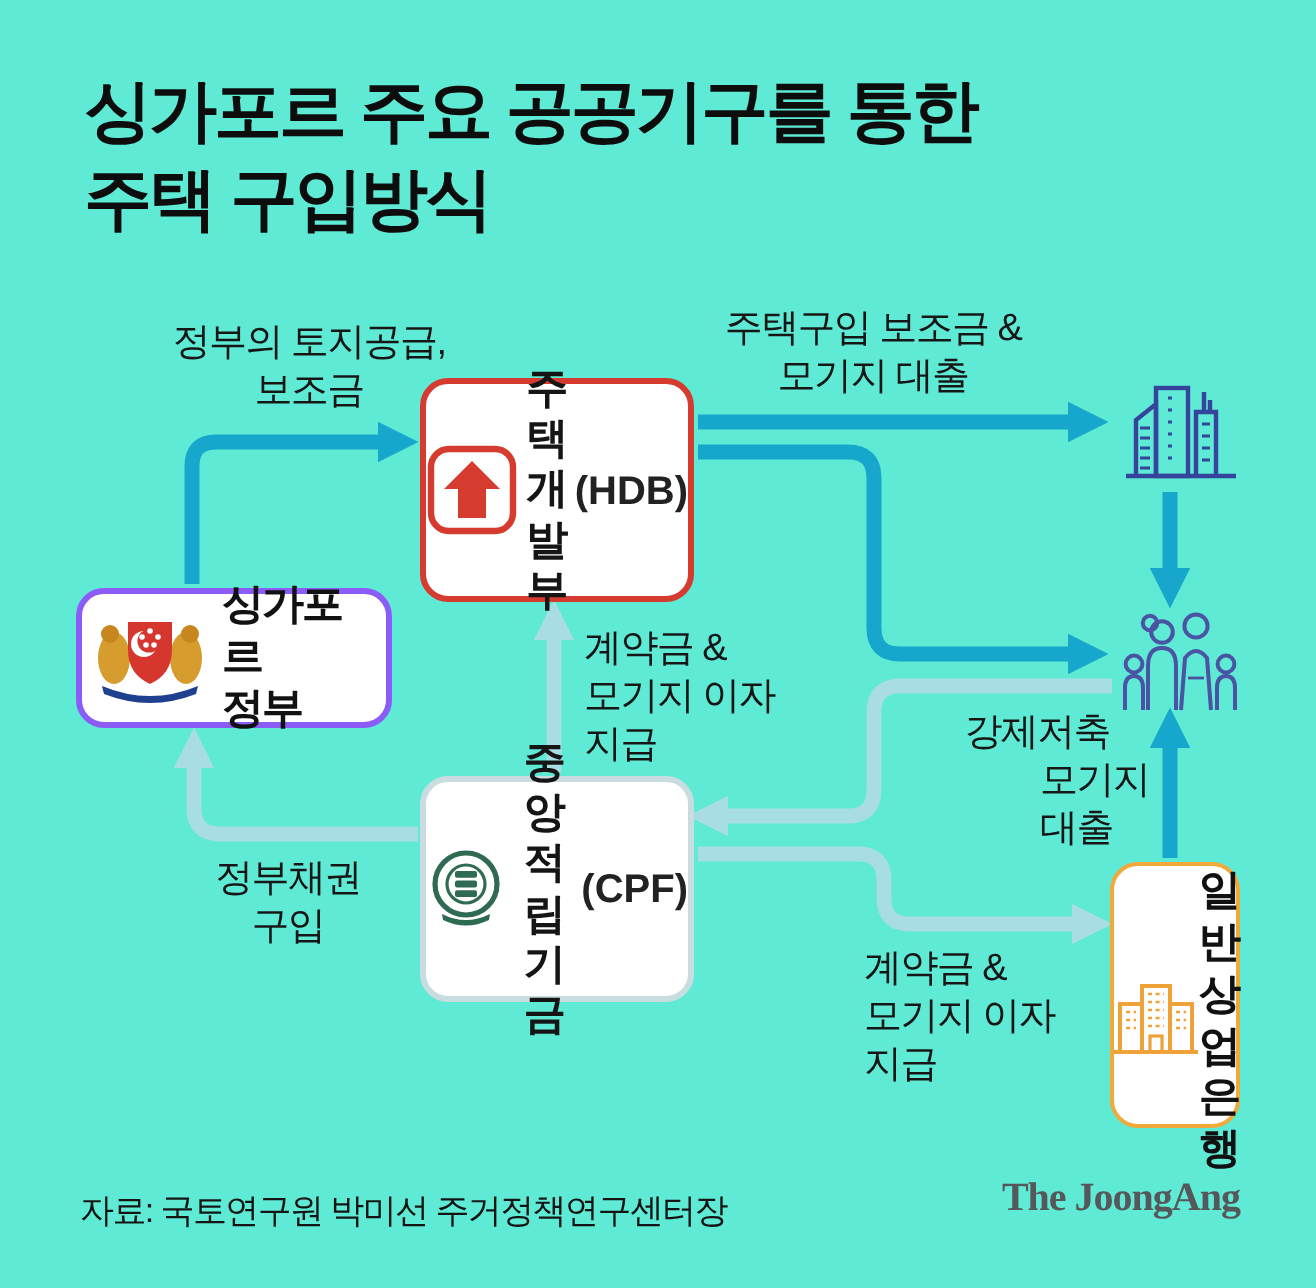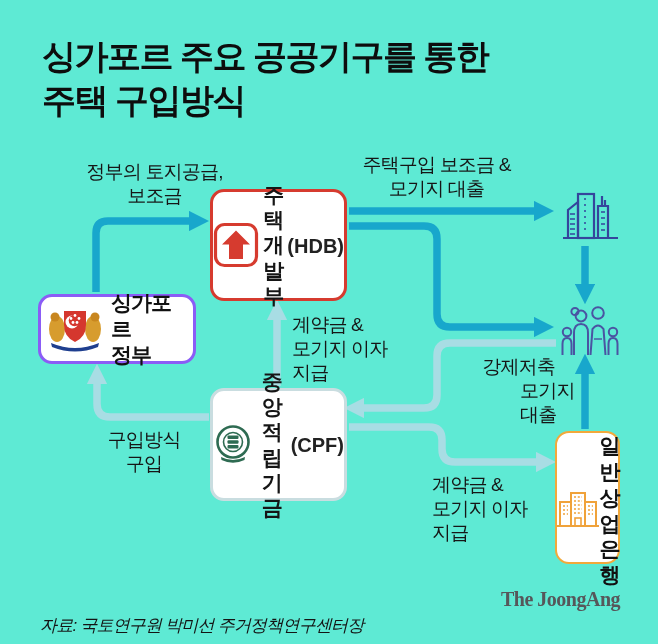--- a/index.html
+++ b/index.html
@@ -103,26 +103,25 @@
   }
   .lbl-land     { left: 67px;  top: 160px; width: 175px; text-align: center; }
   .lbl-subsidy  { left: 354px; top: 153px; width: 165px; text-align: center; }
   .lbl-dp-hdb   { left: 292px; top: 313px; width: 120px; text-align: left; }
   .lbl-forced   { left: 455px; top: 355px; width: 100px; text-align: right; }
   .lbl-mortgage { left: 520px; top: 379px; width: 58px;  }
   .lbl-dp-bank  { left: 432px; top: 473px; width: 120px; text-align: left; }
   .lbl-bond     { left: 99px;  top: 428px; width: 90px;  text-align: center; }
   .footer-source {
     position: absolute;
-    left: 40px; top: 614px;
+    left: 40px; top: 594px;
     font-size: 17px;
     letter-spacing: -0.8px;
     font-weight: 500;
     color: #141414;
-    font-style: italic;
   }
   .footer-logo {
     position: absolute;
     right: 38px; top: 588px;
     font-family: "Liberation Serif", "DejaVu Serif", serif;
     font-weight: 700;
     font-size: 20px;
     letter-spacing: -0.5px;
     color: #56575a;
   }
@@ -248,19 +247,19 @@
 모기지 대출</div>
   <div class="flow-label lbl-dp-hdb">계약금 &amp;
 모기지 이자
 지급</div>
   <div class="flow-label lbl-forced">강제저축</div>
   <div class="flow-label lbl-mortgage">모기지
 대출</div>
   <div class="flow-label lbl-dp-bank">계약금 &amp;
 모기지 이자
 지급</div>
-  <div class="flow-label lbl-bond">구입방식
+  <div class="flow-label lbl-bond">정부채권
 구입</div>
 
   <div class="footer-source">자료: 국토연구원 박미선 주거정책연구센터장</div>
   <div class="footer-logo">The JoongAng</div>
 
 </div>
 
 </body></html>

